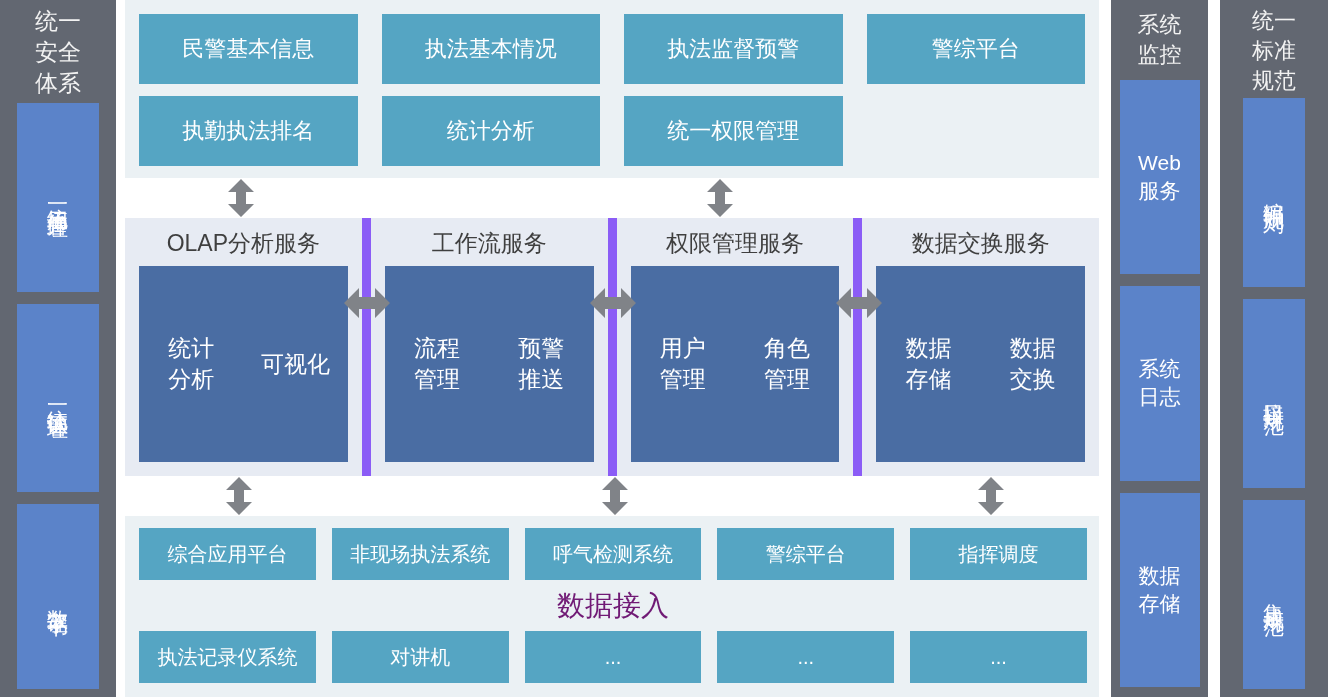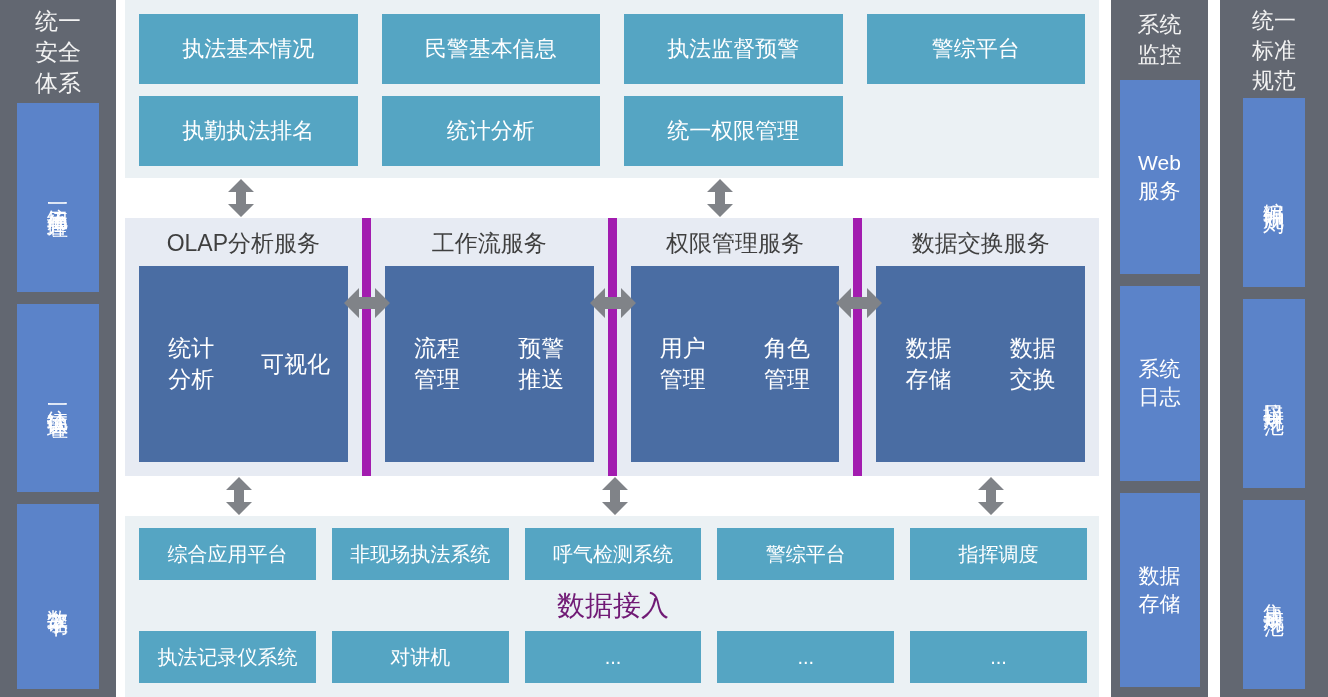--- a/index.html
+++ b/index.html
@@ -140,21 +140,21 @@
     height: 30px;
     z-index: 5;
   }
 
   
   #svc-layer {
     height: 258px;
     position: relative;
     display: flex;
     gap: 9px;
-    background: #a21caf;
+    background: #8b5cf6;
   }
   .svc-panel {
     flex: 1 1 0;
     background: #e7ebf3;
     display: flex;
     flex-direction: column;
     align-items: center;
     padding: 6px 14px 14px 14px;
   }
   .svc-title {
@@ -218,22 +218,22 @@
 安全
 体系</div>
     <div class="sidecol-box">统一用户管理</div>
     <div class="sidecol-box">统一认证管理</div>
     <div class="sidecol-box">数字证书</div>
   </div>
 
   <div id="center">
 
     <div class="panel" id="app-layer">
+      <div class="tealbox">民警基本信息</div>
       <div class="tealbox">执法基本情况</div>
-      <div class="tealbox">民警基本信息</div>
       <div class="tealbox">执法监督预警</div>
       <div class="tealbox">警综平台</div>
       <div class="tealbox">执勤执法排名</div>
       <div class="tealbox">统计分析</div>
       <div class="tealbox">统一权限管理</div>
     </div>
 
     <div class="arrow-row">
       <svg class="vArrow" style="left:116px" viewBox="0 0 26 38">
         <polygon points="13,0 26,13 18,13 18,25 26,25 13,38 0,25 8,25 8,13 0,13" fill="#808388"></polygon>

